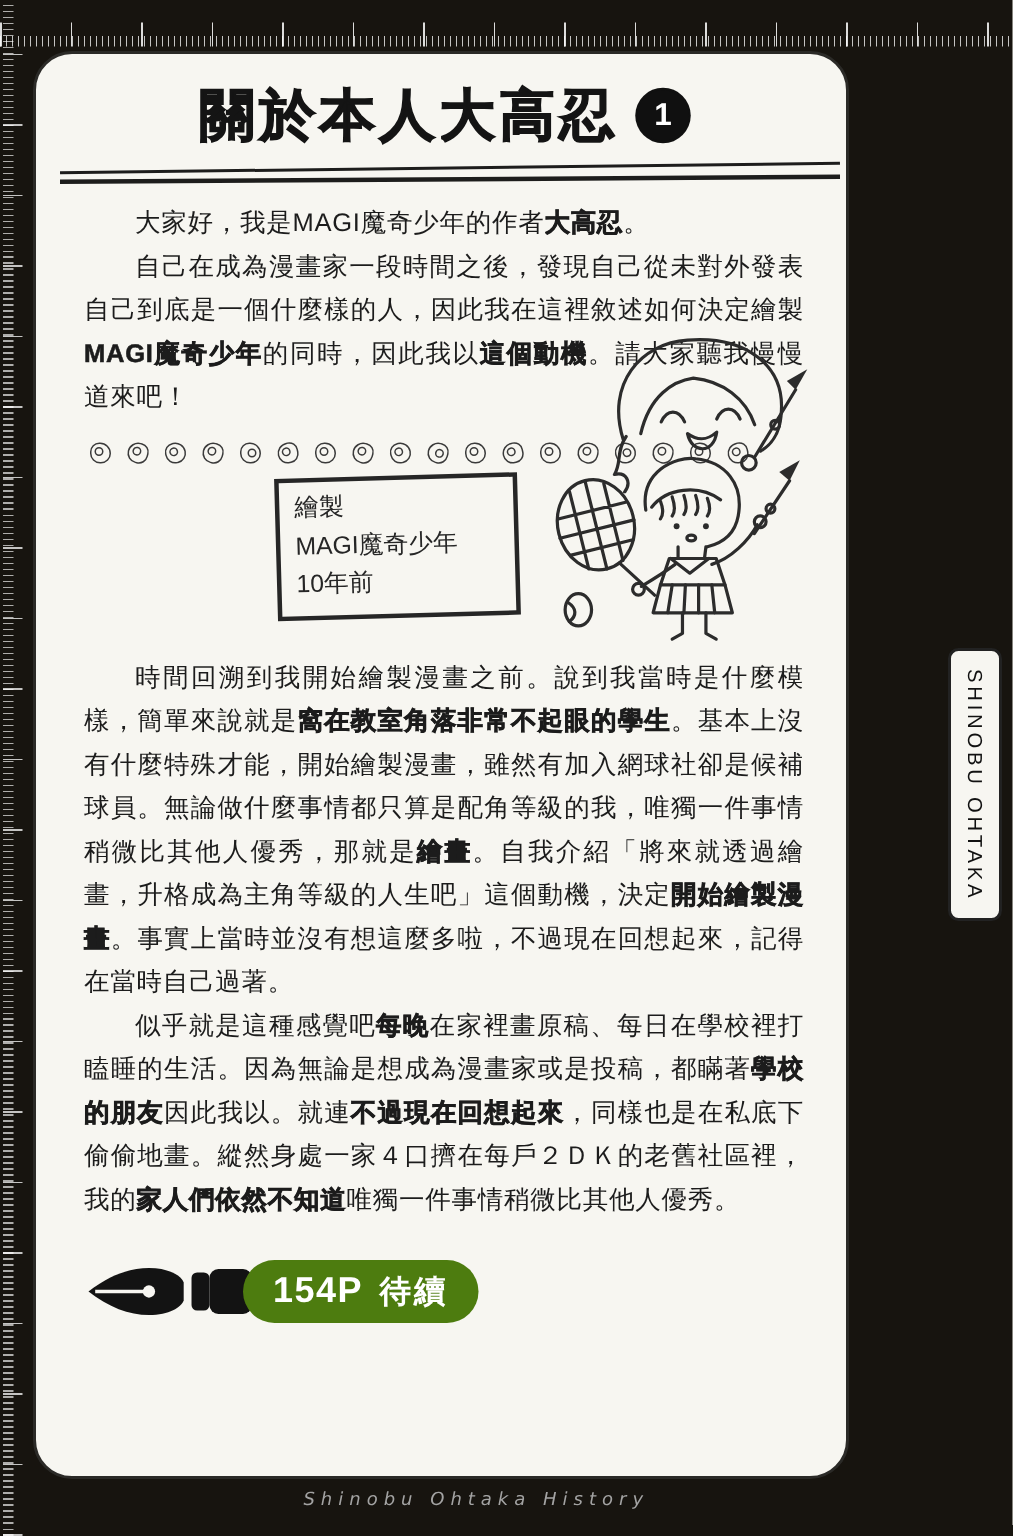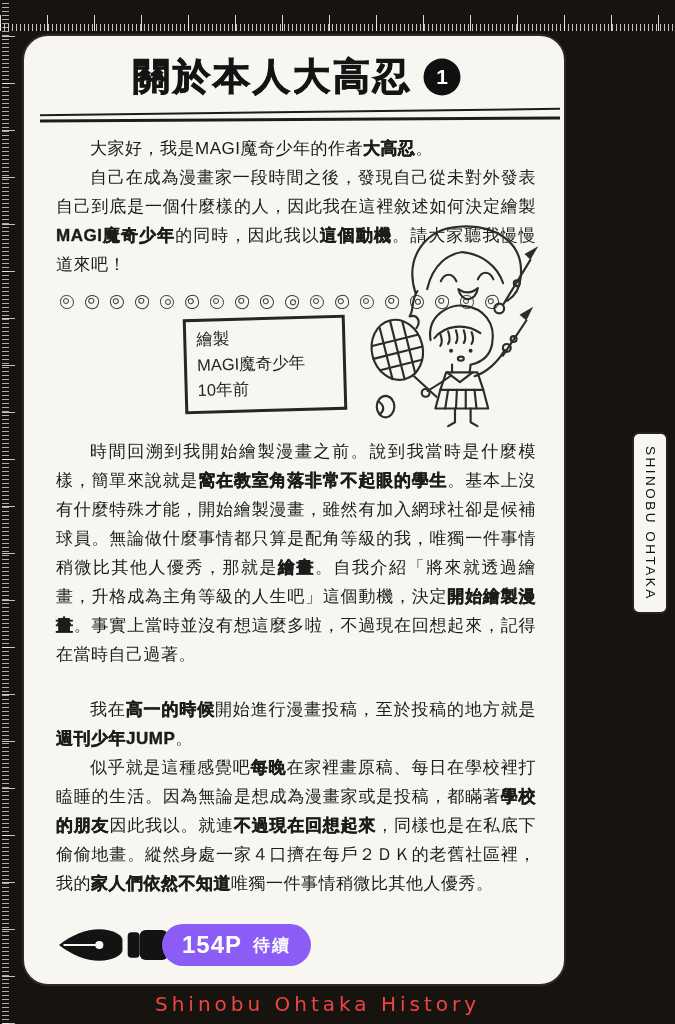--- a/index.html
+++ b/index.html
@@ -68,36 +68,36 @@
   .sign{
     position:absolute;left:128px;top:4px;width:162px;box-sizing:border-box;
     border:3px solid #262626;background:#f7f6f1;transform:rotate(-1.6deg);
     padding:5px 10px 7px;font-size:16.5px;line-height:1.55;color:#262626;
   }
   .girl{position:absolute;left:300px;top:-14px;width:196px;height:132px;}
   
   .footer-row{display:flex;align-items:center;margin:20px 0 0 0;}
   .nib{width:112px;height:54px;flex:0 0 112px;}
   .pill{
-    background:#8b5cf6;color:#fff;border-radius:22px;height:42px;
+    background:#4d7c0f;color:#fff;border-radius:22px;height:42px;
     display:flex;align-items:center;padding:0 20px;margin-left:-6px;
   }
   .pill .pages{font-size:24px;font-weight:800;letter-spacing:1px;}
-  .pill .cont{font-size:17px;margin-left:11px;font-weight:600;letter-spacing:2px;}
+  .pill .cont{font-size:21px;margin-left:11px;font-weight:600;letter-spacing:2px;}
   
   .side-tab{
     position:absolute;right:7px;top:432px;width:36px;height:182px;z-index:3;
     background:#f7f6f1;border:2px solid #222;border-radius:7px;box-sizing:border-box;
     writing-mode:vertical-rl;display:flex;align-items:center;justify-content:center;
     font-size:13.5px;letter-spacing:2.5px;color:#111;font-weight:500;white-space:nowrap;
   }
   
   .caption{
     position:absolute;left:0;top:992px;width:635px;z-index:3;text-align:center;
-    color:#ef4444;font-size:20px;letter-spacing:4px;
+    color:#a3a3a3;font-size:12px;letter-spacing:4px;font-style:italic;
     font-family:"DejaVu Sans",sans-serif;
   }
   svg .ink{stroke:#2c2c2c;stroke-width:2.2;fill:none;stroke-linecap:round;stroke-linejoin:round;}
   svg .fillink{fill:#2c2c2c;stroke:none;}
 </style>
 </head>
 <body>
 
 <div class="ruler-top"></div>
 <div class="ruler-left"></div>
@@ -184,21 +184,20 @@
       <path class="fillink" d="M174,22 L181,8 L167,16 Z"></path>
       <circle class="ink" cx="161" cy="41" r="3" stroke-width="1.6"></circle>
       <path class="ink" d="M86,93 L81,112 L135,112 L130,93"></path>
       <path class="ink" d="M94,93 L91,112 M103,93 L102,112 M112,93 L112,112 M121,93 L123,112" stroke-width="1.5"></path>
       <path class="ink" d="M101,112 L101,126 M117,112 L117,126 M101,126 l-7,4 M117,126 l7,4"></path>
     </svg>
   </div>
 
   <p class="para"><span>時間回溯到我開始繪製漫畫之前。說到我當時是什麼模樣，簡單來說就是</span><b>窩在教室角落非常不起眼的學生</b><span>。基本上沒有什麼特殊才能，開始繪製漫畫，雖然有加入網球社卻是候補球員。無論做什麼事情都只算是配角等級的我，唯獨一件事情稍微比其他人優秀，那就是</span><b>繪畫</b><span>。自我介紹「將來就透過繪畫，升格成為主角等級的人生吧」這個動機，決定</span><b>開始繪製漫畫</b><span>。事實上當時並沒有想這麼多啦，不過現在回想起來，記得在當時自己過著。</span></p>
 
-  <p class="para gap-top"><span>我在</span><b>高一的時候</b><span>開始進行漫畫投稿，至於投稿的地方就是</span><b>週刊少年JUMP</b><span>。</span></p>
 
   <p class="para"><span>似乎就是這種感覺吧</span><b>每晚</b><span>在家裡畫原稿、每日在學校裡打瞌睡的生活。因為無論是想成為漫畫家或是投稿，都瞞著</span><b>學校的朋友</b><span>因此我以。就連</span><b>不過現在回想起來</b><span>，同樣也是在私底下偷偷地畫。縱然身處一家４口擠在每戶２ＤＫ的老舊社區裡，我的</span><b>家人們依然不知道</b><span>唯獨一件事情稍微比其他人優秀。</span></p>
 
   <div class="footer-row">
     <svg class="nib" viewBox="0 0 150 56">
       <path d="M4,28 C22,14 40,7 58,7 C76,7 87,14 89,20 L89,36 C87,42 76,49 58,49 C40,49 22,42 4,28 Z" fill="#131313"></path>
       <path d="M10,28 L56,28" stroke="#f7f6f1" stroke-width="3"></path>
       <circle cx="58" cy="28" r="5.5" fill="#f7f6f1"></circle>
       <rect x="96" y="11" width="16" height="34" rx="5" fill="#131313"></rect>
       <rect x="112" y="8" width="38" height="40" rx="8" fill="#131313"></rect>

